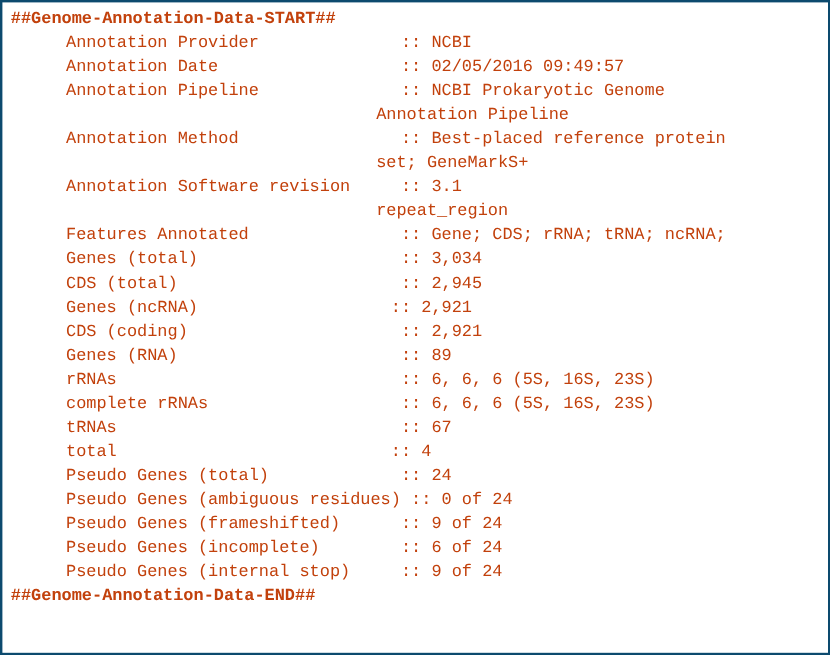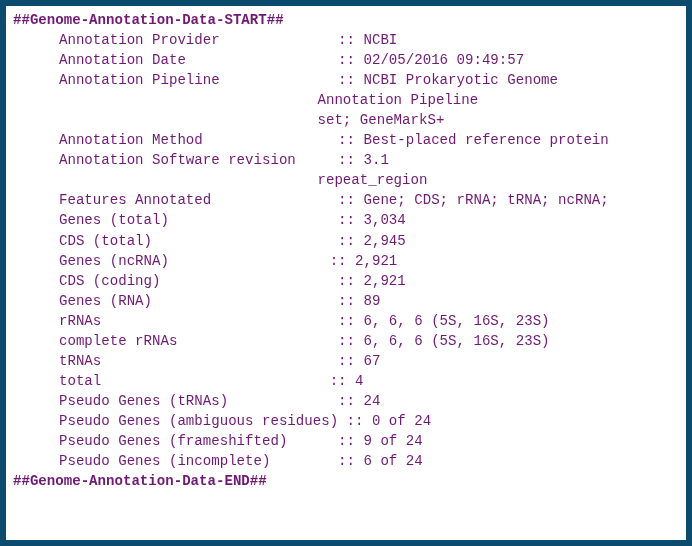--- a/index.html
+++ b/index.html
@@ -5,27 +5,27 @@
   html, body {
     margin: 0;
     padding: 0;
     background: #ffffff;
   }
   #annotation-block {
     position: relative;
     width: 692px;
     height: 546px;
     box-sizing: border-box;
-    border: 6px solid #0c4a6e;
+    border: 2px solid #0c4a6e;
     background: #ffffff;
     overflow: hidden;
     font-family: "Liberation Mono", "DejaVu Sans Mono", monospace;
     font-size: 14.1px;
     line-height: 20.05px;
-    color: #701a75;
+    color: #c2410c;
     padding: 4px 0 0 7px;
     -webkit-font-smoothing: antialiased;
   }
   .ann-line {
     white-space: pre;
     height: 20.05px;
     letter-spacing: 0px;
   }
   .ann-line.marker {
     font-weight: 700;
@@ -44,33 +44,34 @@
 </head>
 <body>
 
 <div id="annotation-block">
   <div class="ann-line marker">##Genome-Annotation-Data-START##</div>
   <div id="entries-container">
       <div class="ann-line"><span class="ann-label">Annotation Provider              </span><span class="ann-sep">:: </span><span class="ann-value">NCBI</span></div>
       <div class="ann-line"><span class="ann-label">Annotation Date                  </span><span class="ann-sep">:: </span><span class="ann-value">02/05/2016 09:49:57</span></div>
       <div class="ann-line"><span class="ann-label">Annotation Pipeline              </span><span class="ann-sep">:: </span><span class="ann-value">NCBI Prokaryotic Genome</span></div>
       <div class="ann-line">                                    Annotation Pipeline</div>
+      <div class="ann-line"><span class="ann-label">Annotation Method                </span><span class="ann-sep">:: </span><span class="ann-value">Best-placed reference protein</span></div>
       <div class="ann-line">                                    set; GeneMarkS+</div>
-      <div class="ann-line"><span class="ann-label">Annotation Method                </span><span class="ann-sep">:: </span><span class="ann-value">Best-placed reference protein</span></div>
       <div class="ann-line"><span class="ann-label">Annotation Software revision     </span><span class="ann-sep">:: </span><span class="ann-value">3.1</span></div>
       <div class="ann-line">                                    repeat_region</div>
       <div class="ann-line"><span class="ann-label">Features Annotated               </span><span class="ann-sep">:: </span><span class="ann-value">Gene; CDS; rRNA; tRNA; ncRNA;</span></div>
       <div class="ann-line"><span class="ann-label">Genes (total)                    </span><span class="ann-sep">:: </span><span class="ann-value">3,034</span></div>
       <div class="ann-line"><span class="ann-label">CDS (total)                      </span><span class="ann-sep">:: </span><span class="ann-value">2,945</span></div>
       <div class="ann-line"><span class="ann-label">Genes (ncRNA)                   </span><span class="ann-sep">:: </span><span class="ann-value">2,921</span></div>
       <div class="ann-line"><span class="ann-label">CDS (coding)                     </span><span class="ann-sep">:: </span><span class="ann-value">2,921</span></div>
       <div class="ann-line"><span class="ann-label">Genes (RNA)                      </span><span class="ann-sep">:: </span><span class="ann-value">89</span></div>
       <div class="ann-line"><span class="ann-label">rRNAs                            </span><span class="ann-sep">:: </span><span class="ann-value">6, 6, 6 (5S, 16S, 23S)</span></div>
       <div class="ann-line"><span class="ann-label">complete rRNAs                   </span><span class="ann-sep">:: </span><span class="ann-value">6, 6, 6 (5S, 16S, 23S)</span></div>
       <div class="ann-line"><span class="ann-label">tRNAs                            </span><span class="ann-sep">:: </span><span class="ann-value">67</span></div>
       <div class="ann-line"><span class="ann-label">total                           </span><span class="ann-sep">:: </span><span class="ann-value">4</span></div>
-      <div class="ann-line"><span class="ann-label">Pseudo Genes (tRNAs)             </span><span class="ann-sep">:: </span><span class="ann-value">24</span></div>
+      <div class="ann-line"><span class="ann-label">Pseudo Genes (total)             </span><span class="ann-sep">:: </span><span class="ann-value">24</span></div>
       <div class="ann-line"><span class="ann-label">Pseudo Genes (ambiguous residues) </span><span class="ann-sep">:: </span><span class="ann-value">0 of 24</span></div>
       <div class="ann-line"><span class="ann-label">Pseudo Genes (frameshifted)      </span><span class="ann-sep">:: </span><span class="ann-value">9 of 24</span></div>
       <div class="ann-line"><span class="ann-label">Pseudo Genes (incomplete)        </span><span class="ann-sep">:: </span><span class="ann-value">6 of 24</span></div>
+      <div class="ann-line"><span class="ann-label">Pseudo Genes (internal stop)     </span><span class="ann-sep">:: </span><span class="ann-value">9 of 24</span></div>
     </div>
   <div class="ann-line marker">##Genome-Annotation-Data-END##</div>
 </div>
 
 </body></html>

